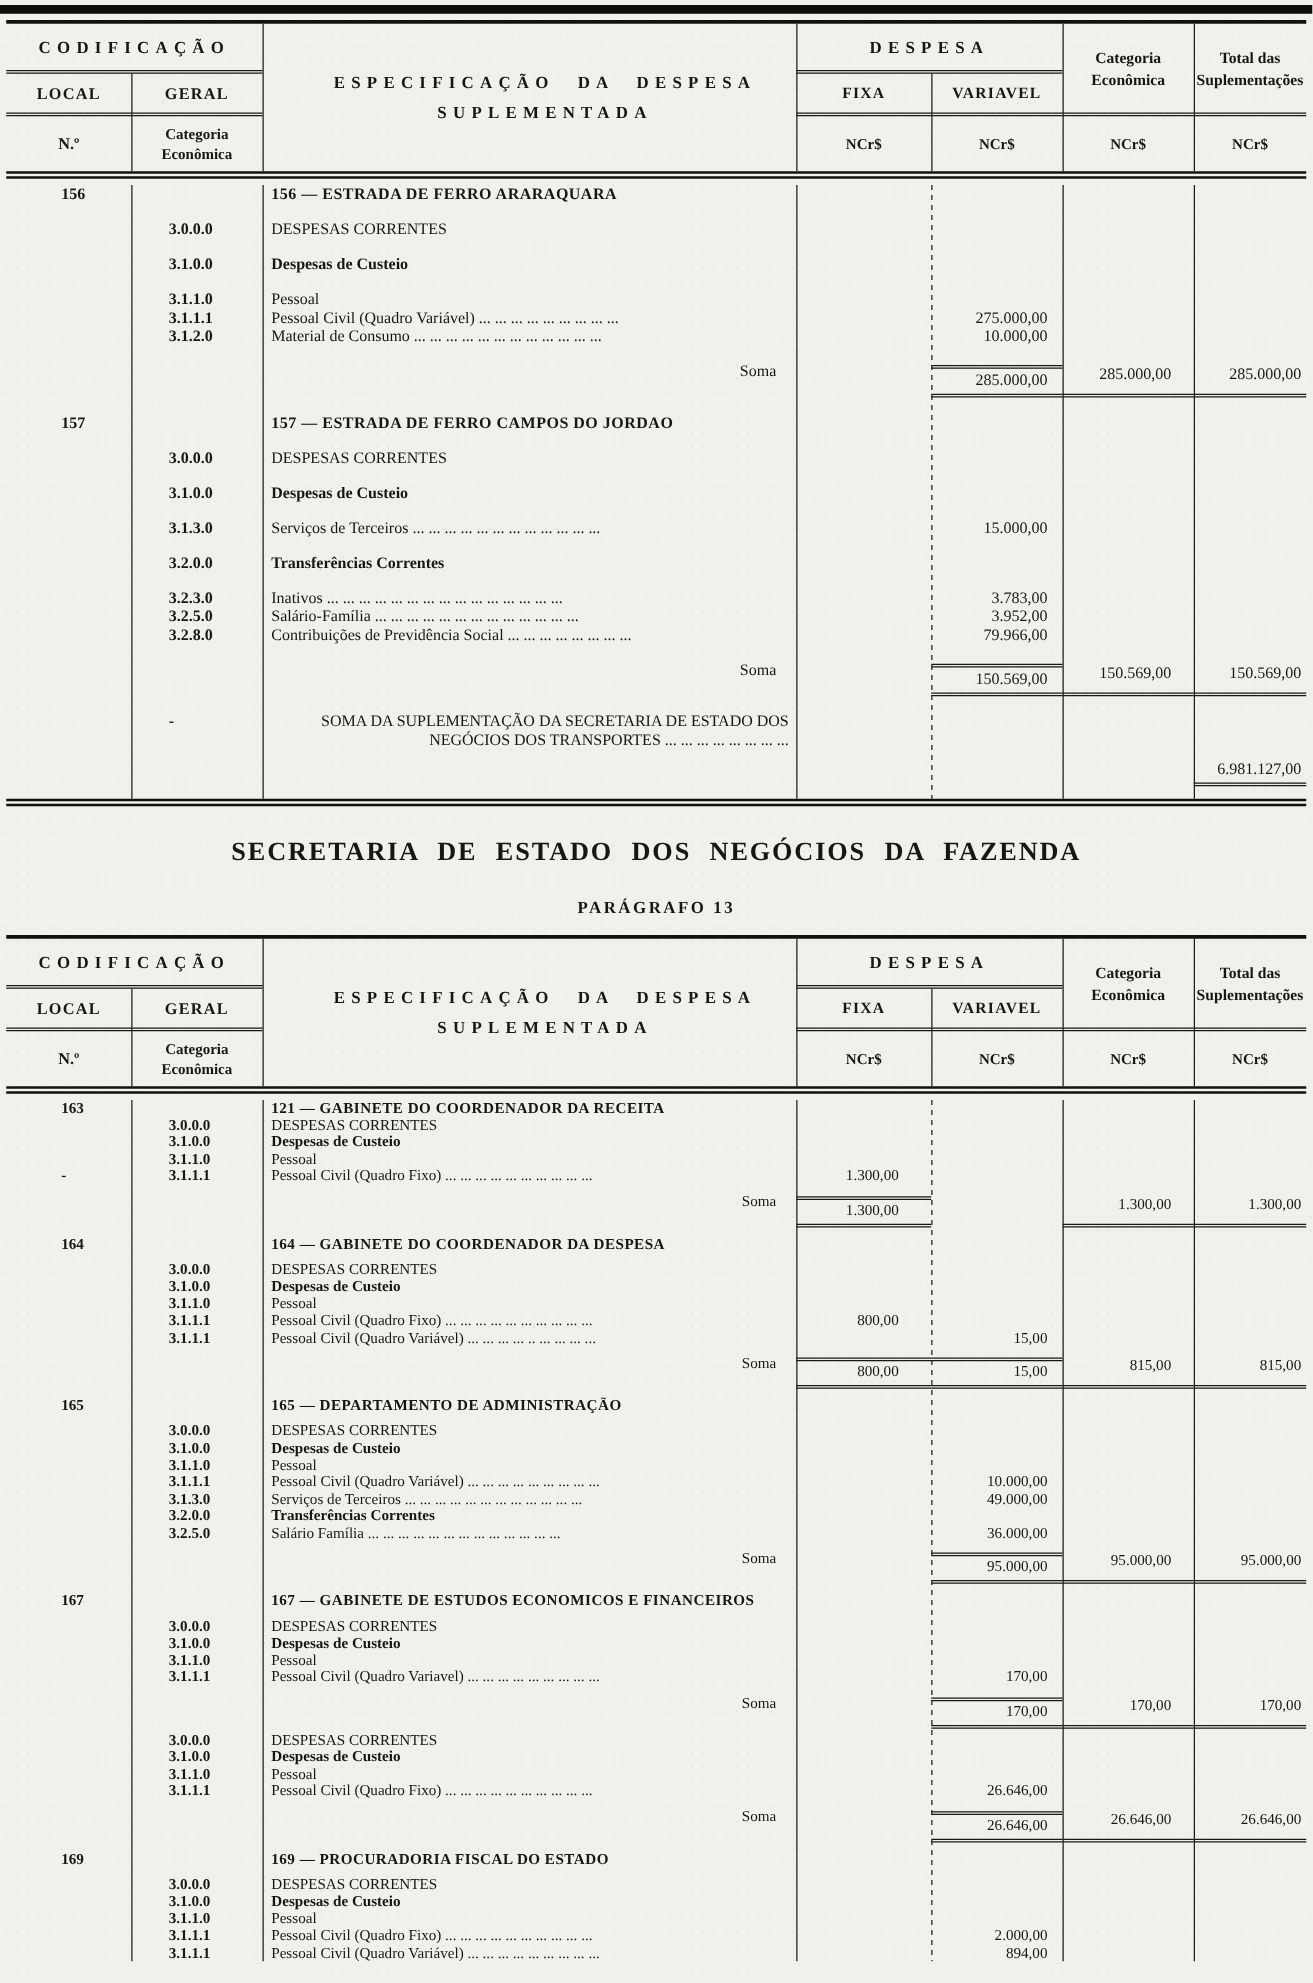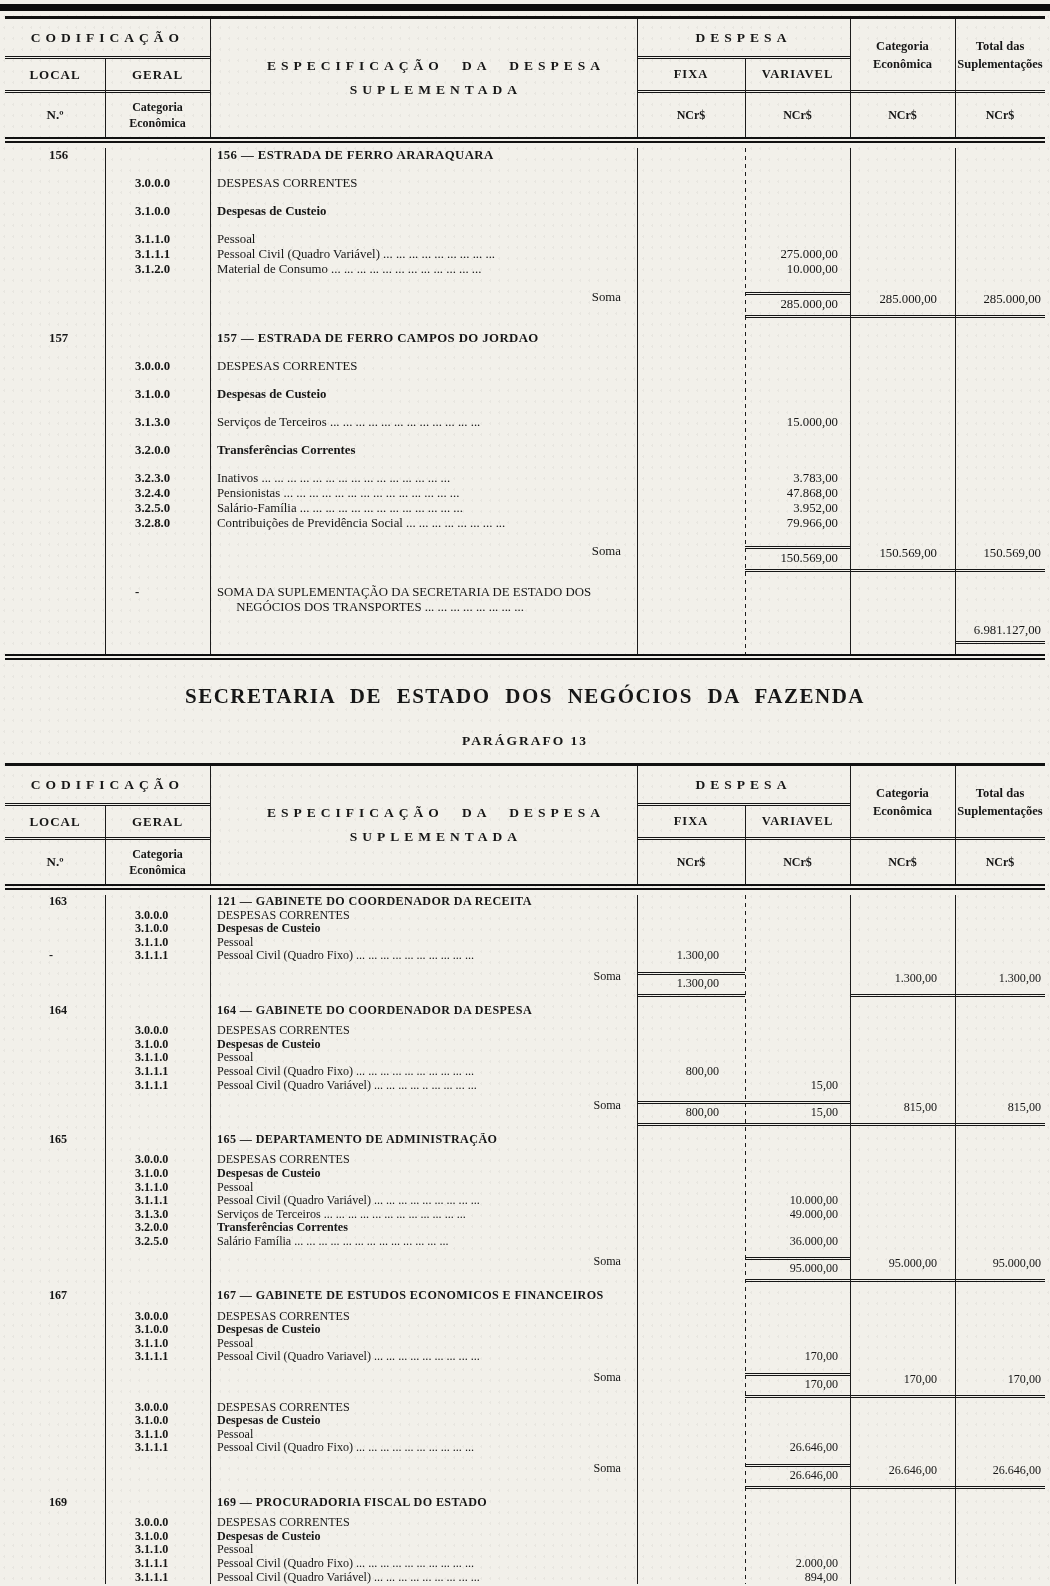--- a/index.html
+++ b/index.html
@@ -60,21 +60,21 @@
   .loc{padding-left:44px;font-weight:bold;}
   .ger{padding-left:30px;font-weight:bold;}
   .esp{padding-left:7px;padding-right:6px;}
   .num{text-align:right;}
   .fx{padding-right:26px;}
   .vr{padding-right:12px;}
   .ct{padding-right:18px;}
   .tt{padding-right:4px;}
   .row.t .esp{font-weight:bold;letter-spacing:.4px;}
   .row.b .esp{font-weight:bold;}
-  .row.pre .esp{white-space:pre-wrap;}
+  .row.pre .esp{white-space:pre-wrap;text-align:right;}
   .g1{margin-top:5px;}
   .t1 .g2{margin-top:13px;}
   .t2 .g2{margin-top:7px;}
   .row.soma{margin-bottom:3px;}
   .row.soma .esp{text-align:right;padding-right:16px;font-weight:normal;}
   .row.soma .fx:not(.empty),.row.soma .vr:not(.empty){
     border-top:3px double #161616;border-bottom:3px double #161616;
     padding-top:2px;padding-bottom:3px;margin-top:2px;
   }
   .row.soma .ct:not(.empty),.row.soma .tt:not(.empty){
@@ -248,29 +248,20 @@
         <div class="cell loc empty"></div>
         <div class="cell ger">3.2.3.0</div>
         <div class="cell esp">Inativos ... ... ... ... ... ... ... ... ... ... ... ... ... ... ...</div>
         <div class="cell num fx empty"></div>
         <div class="cell num vr">3.783,00</div>
         <div class="cell num ct empty"></div>
         <div class="cell num tt empty"></div>
       </div>
       <div class="row">
         <div class="cell loc empty"></div>
-        <div class="cell ger">3.2.4.0</div>
-        <div class="cell esp">Pensionistas ... ... ... ... ... ... ... ... ... ... ... ... ... ...</div>
-        <div class="cell num fx empty"></div>
-        <div class="cell num vr">47.868,00</div>
-        <div class="cell num ct empty"></div>
-        <div class="cell num tt empty"></div>
-      </div>
-      <div class="row">
-        <div class="cell loc empty"></div>
         <div class="cell ger">3.2.5.0</div>
         <div class="cell esp">Salário-Família ... ... ... ... ... ... ... ... ... ... ... ... ...</div>
         <div class="cell num fx empty"></div>
         <div class="cell num vr">3.952,00</div>
         <div class="cell num ct empty"></div>
         <div class="cell num tt empty"></div>
       </div>
       <div class="row">
         <div class="cell loc empty"></div>
         <div class="cell ger">3.2.8.0</div>

